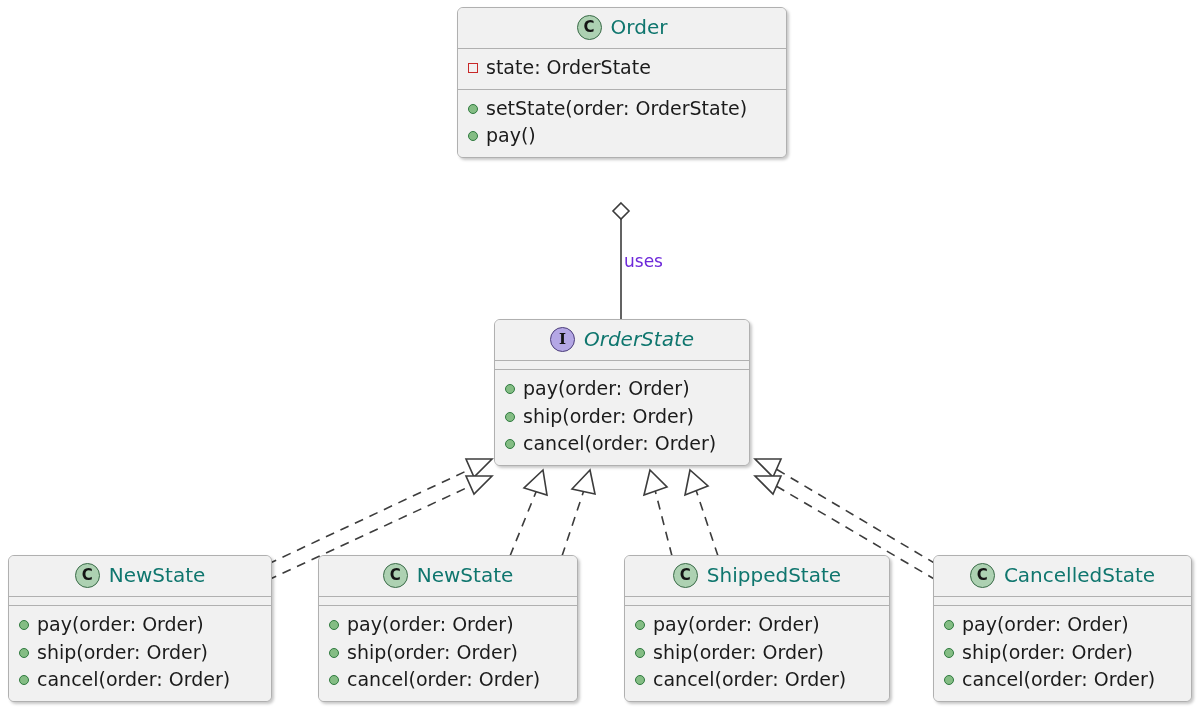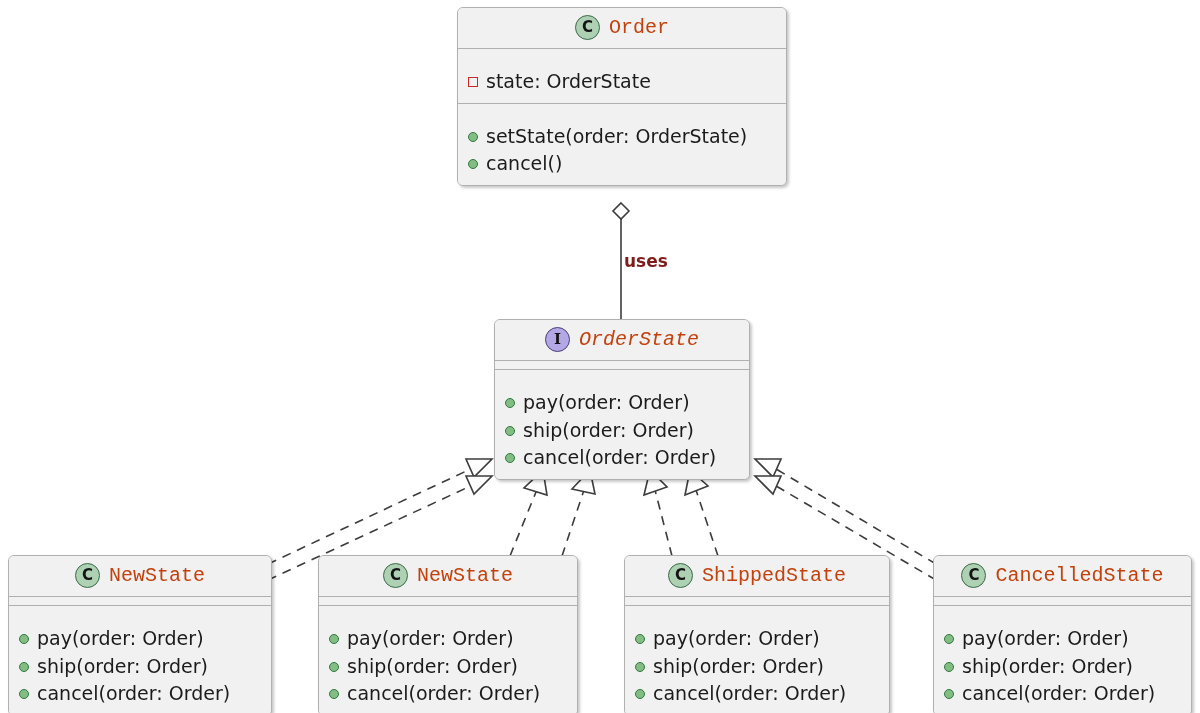--- a/index.html
+++ b/index.html
@@ -50,24 +50,23 @@
     display: flex;
     align-items: center;
     justify-content: center;
     gap: 9px;
     padding: 7px 14px 8px 14px;
     background: #f1f1f1;
   }
 
   .node-title {
     font-size: 20px;
-    color: #c2410c;
+    color: #0f766e;
     line-height: 1.05;
     white-space: nowrap;
-    font-family: Liberation Mono, monospace;
   }
   .node-title.italic { font-style: italic; }
 
   
   .badge {
     flex: 0 0 auto;
     width: 25px;
     height: 25px;
     border-radius: 50%;
     display: flex;
@@ -84,21 +83,21 @@
     border: 1.5px solid #3a6b48;
   }
   .badge-interface {
     background: #b4a7e5;
     border: 1.5px solid #4b3d7a;
     font-family: "DejaVu Serif", "Liberation Serif", serif;
   }
 
   .compartment {
     border-top: 1px solid #b0b0b0;
-    padding: 19px 10px 7px 10px;
+    padding: 5px 10px 7px 10px;
     background: #f1f1f1;
   }
   .compartment.empty {
     padding: 0;
     height: 8px;
   }
 
   .member-row {
     display: flex;
     align-items: center;
@@ -127,25 +126,24 @@
     height: 10px;
     background: transparent;
     border: 1.6px solid #c82828;
   }
 
   
   .edge-label {
     position: absolute;
     z-index: 3;
     font-size: 17px;
-    color: #7f1d1d;
+    color: #6d28d9;
     background: transparent;
     white-space: nowrap;
     line-height: 1;
-    font-weight: bold;
   }
 </style>
 </head>
 <body>
 
 <div id="diagram-canvas">
 
   <svg id="edge-layer" viewBox="0 0 1200 713" width="1200" height="713" xmlns="http://www.w3.org/2000/svg">
 
     <g>
@@ -195,21 +193,21 @@
         <span>state: OrderState</span>
       </div>
     </div>
     <div class="compartment">
       <div class="member-row">
         <span class="vis vis-public"></span>
         <span>setState(order: OrderState)</span>
       </div>
       <div class="member-row">
         <span class="vis vis-public"></span>
-        <span>cancel()</span>
+        <span>pay()</span>
       </div>
     </div>
   </div>
 
   <div class="uml-node" style="left:494px; top:319px; width:256px;">
     <div class="node-header">
       <span class="badge badge-interface">I</span>
       <span class="node-title italic">OrderState</span>
     </div>
     <div class="compartment empty"></div>

